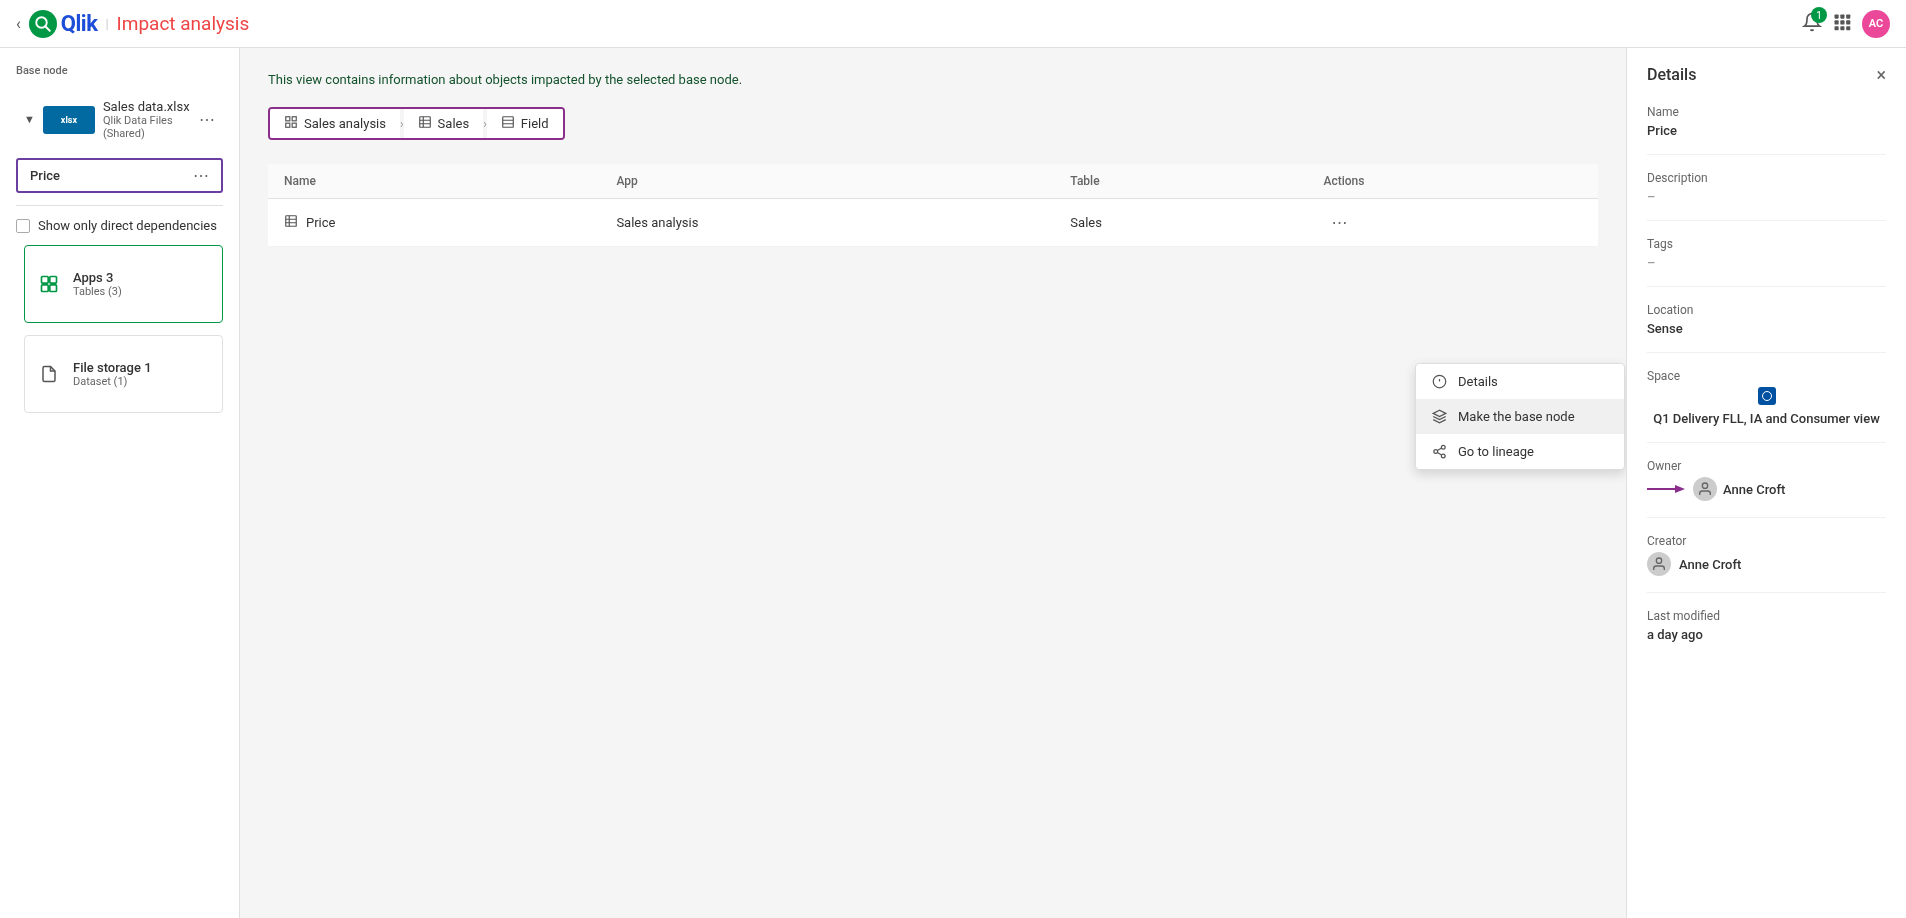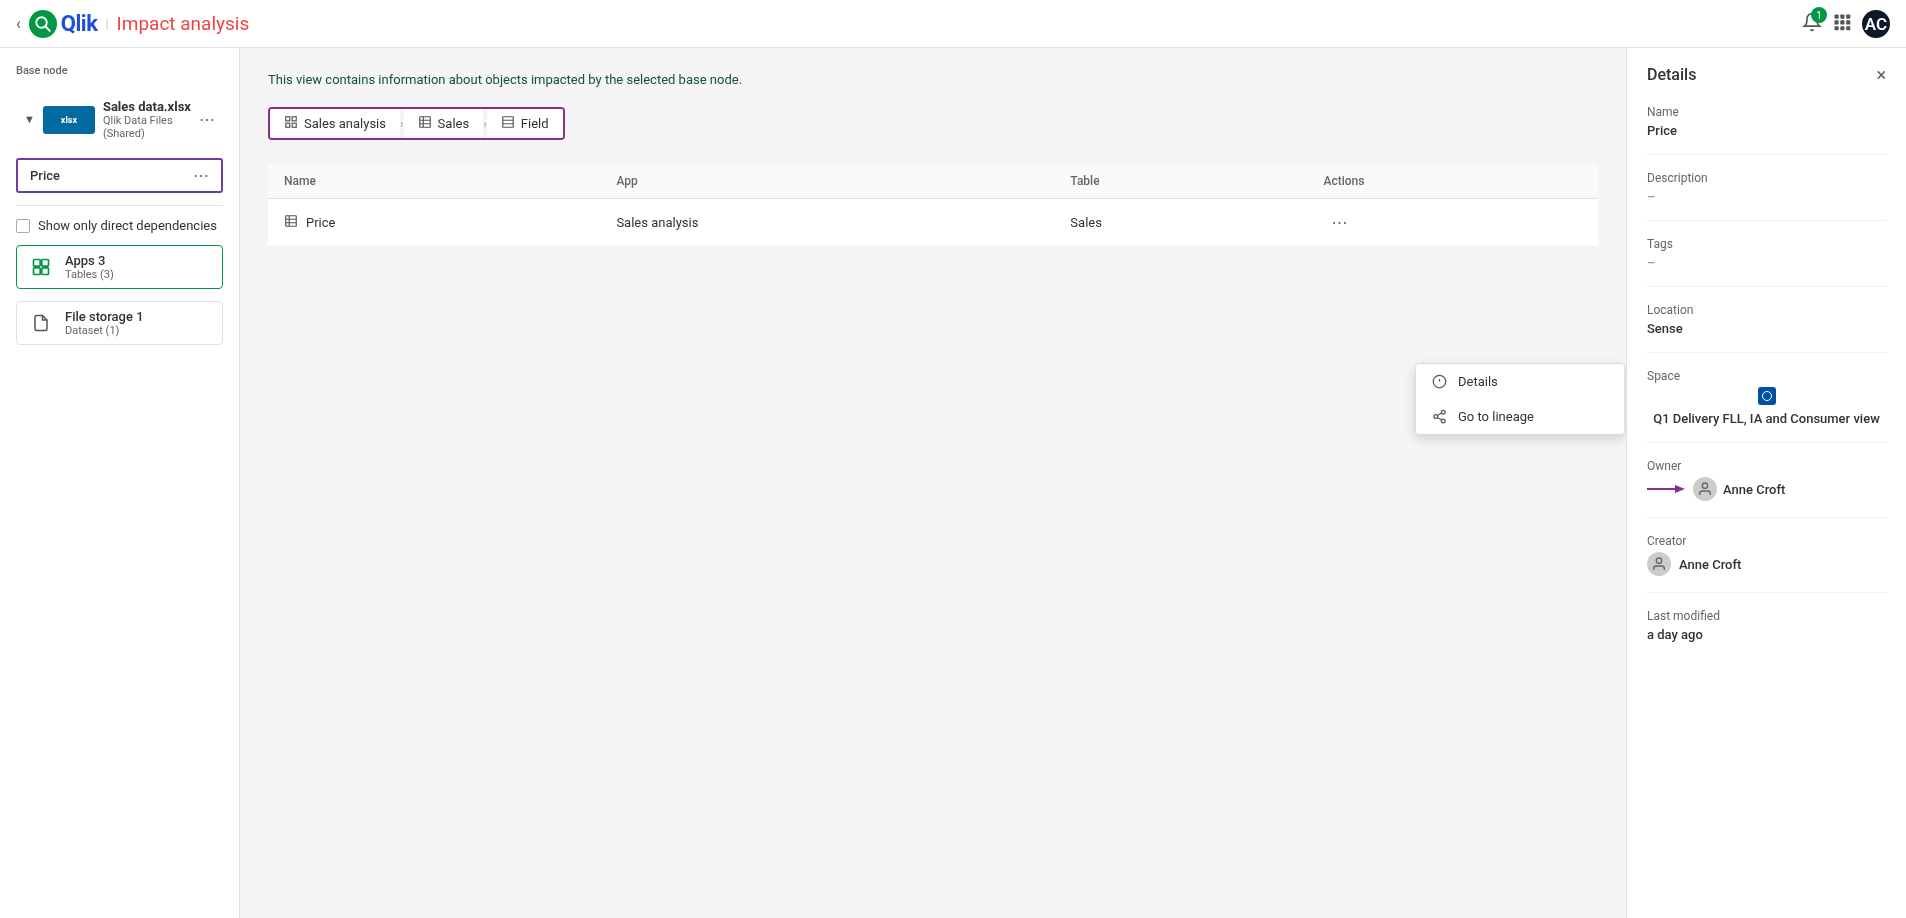--- a/index.html
+++ b/index.html
@@ -14,42 +14,42 @@
     .topbar-left { display: flex; align-items: center; gap: 8px; }
     .back-btn { cursor: pointer; color: #555; font-size: 16px; display: flex; align-items: center; }
     .qlik-logo { display: flex; align-items: center; gap: 4px; }
     .qlik-logo-circle { width: 28px; height: 28px; background: #009845; border-radius: 50%; display: flex; align-items: center; justify-content: center; color: #fff; font-weight: bold; font-size: 13px; }
     .qlik-logo-text { font-size: 22px; font-weight: 700; color: #1d4ed8; letter-spacing: -0.5px; }
     .topbar-title { font-size: 19px; color: #ef4444; font-weight: 400; }
     .topbar-right { display: flex; align-items: center; gap: 10px; margin-left: auto; }
     .notif-btn { position: relative; cursor: pointer; }
     .notif-badge { position: absolute; top: -5px; right: -5px; background: #009845; color: #fff; border-radius: 50%; width: 16px; height: 16px; font-size: 10px; display: flex; align-items: center; justify-content: center; }
     .grid-btn { cursor: pointer; color: #555; font-size: 18px; }
-    .avatar { width: 28px; height: 28px; background: #0f172a; border-radius: 50%; color: #fff; display: flex; align-items: center; justify-content: center; font-size: 17px; font-weight: 600; cursor: pointer; }
+    .avatar { width: 28px; height: 28px; background: #ec4899; border-radius: 50%; color: #fff; display: flex; align-items: center; justify-content: center; font-size: 11px; font-weight: 600; cursor: pointer; }
 
     
     .main-layout { display: flex; height: calc(918px - 48px); }
 
     
     .left-sidebar { width: 240px; background: #fff; border-right: 1px solid #e0e0e0; padding: 16px; display: flex; flex-direction: column; gap: 12px; overflow-y: auto; }
     .sidebar-section-label { font-size: 11px; color: #666; font-weight: 500; text-transform: none; margin-bottom: 4px; }
     .file-node { display: flex; align-items: center; gap: 8px; padding: 6px 8px; border-radius: 3px; background: #fff; }
     .file-node-expand { color: #555; cursor: pointer; font-size: 11px; }
     .xlsx-icon { width: 52px; height: 28px; background: #0369a1; border-radius: 3px; display: flex; align-items: center; justify-content: center; color: #fff; font-size: 9px; font-weight: 700; }
     .file-node-info { flex: 1; }
-    .file-node-name { font-size: 13px; color: #333; font-weight: 700; }
+    .file-node-name { font-size: 13px; color: #333; font-weight: 400; }
     .file-node-sub { font-size: 11px; color: #666; }
     .file-node-more { color: #666; cursor: pointer; font-size: 16px; display: flex; align-items: center; }
     .price-node { display: flex; align-items: center; justify-content: space-between; padding: 6px 12px; border: 2px solid #6b3fa0; border-radius: 3px; background: #fff; cursor: pointer; }
     .price-node-label { font-size: 13px; color: #333; font-weight: 500; }
     .sidebar-divider { height: 1px; background: #e0e0e0; }
     .checkbox-row { display: flex; align-items: center; gap: 8px; cursor: pointer; }
     .checkbox { width: 14px; height: 14px; border: 1px solid #aaa; border-radius: 2px; display: flex; align-items: center; justify-content: center; }
     .checkbox-label { font-size: 13px; color: #333; }
-    .dep-item { display: flex; align-items: center; gap: 10px; padding: 7px 10px; border-radius: 4px; border: 1.5px solid #009845; background: #fff; cursor: pointer; }
+    .dep-item { display: flex; align-items: center; gap: 10px; padding: 24px 10px; border-radius: 4px; border: 1.5px solid #009845; background: #fff; cursor: pointer; margin-left: 8px; }
     .dep-item.inactive { border-color: #e0e0e0; }
     .dep-icon { width: 28px; height: 28px; display: flex; align-items: center; justify-content: center; border-radius: 4px; }
     .dep-info { flex: 1; }
     .dep-name { font-size: 13px; color: #333; font-weight: 500; }
     .dep-sub { font-size: 11px; color: #666; }
 
     
     .main-content { flex: 1; background: #f5f5f5; padding: 24px 28px; overflow-y: auto; position: relative; }
     .page-title { font-size: 20px; color: #333; font-weight: 400; margin-bottom: 6px; }
     .page-subtitle { font-size: 13px; color: #14532d; margin-bottom: 20px; }
@@ -271,20 +271,30 @@
       <div class="context-menu-item">
         <span class="ctx-icon">
           <svg width="15" height="15" viewBox="0 0 24 24" fill="none" stroke="#555" stroke-width="2">
             <circle cx="12" cy="12" r="10"></circle>
             <line x1="12" y1="8" x2="12" y2="12"></line>
             <line x1="12" y1="16" x2="12.01" y2="16"></line>
           </svg>
         </span>
         <span>Details</span>
       </div>
+      <div class="context-menu-item hovered">
+        <span class="ctx-icon">
+          <svg width="15" height="15" viewBox="0 0 24 24" fill="none" stroke="#555" stroke-width="2">
+            <polygon points="12 2 2 7 12 12 22 7 12 2"></polygon>
+            <polyline points="2 17 12 22 22 17"></polyline>
+            <polyline points="2 12 12 17 22 12"></polyline>
+          </svg>
+        </span>
+        <span>Make the base node</span>
+      </div>
       <div class="context-menu-item">
         <span class="ctx-icon">
           <svg width="15" height="15" viewBox="0 0 24 24" fill="none" stroke="#555" stroke-width="2">
             <circle cx="18" cy="5" r="3"></circle>
             <circle cx="6" cy="12" r="3"></circle>
             <circle cx="18" cy="19" r="3"></circle>
             <line x1="8.59" y1="13.51" x2="15.42" y2="17.49"></line>
             <line x1="15.41" y1="6.51" x2="8.59" y2="10.49"></line>
           </svg>
         </span>

